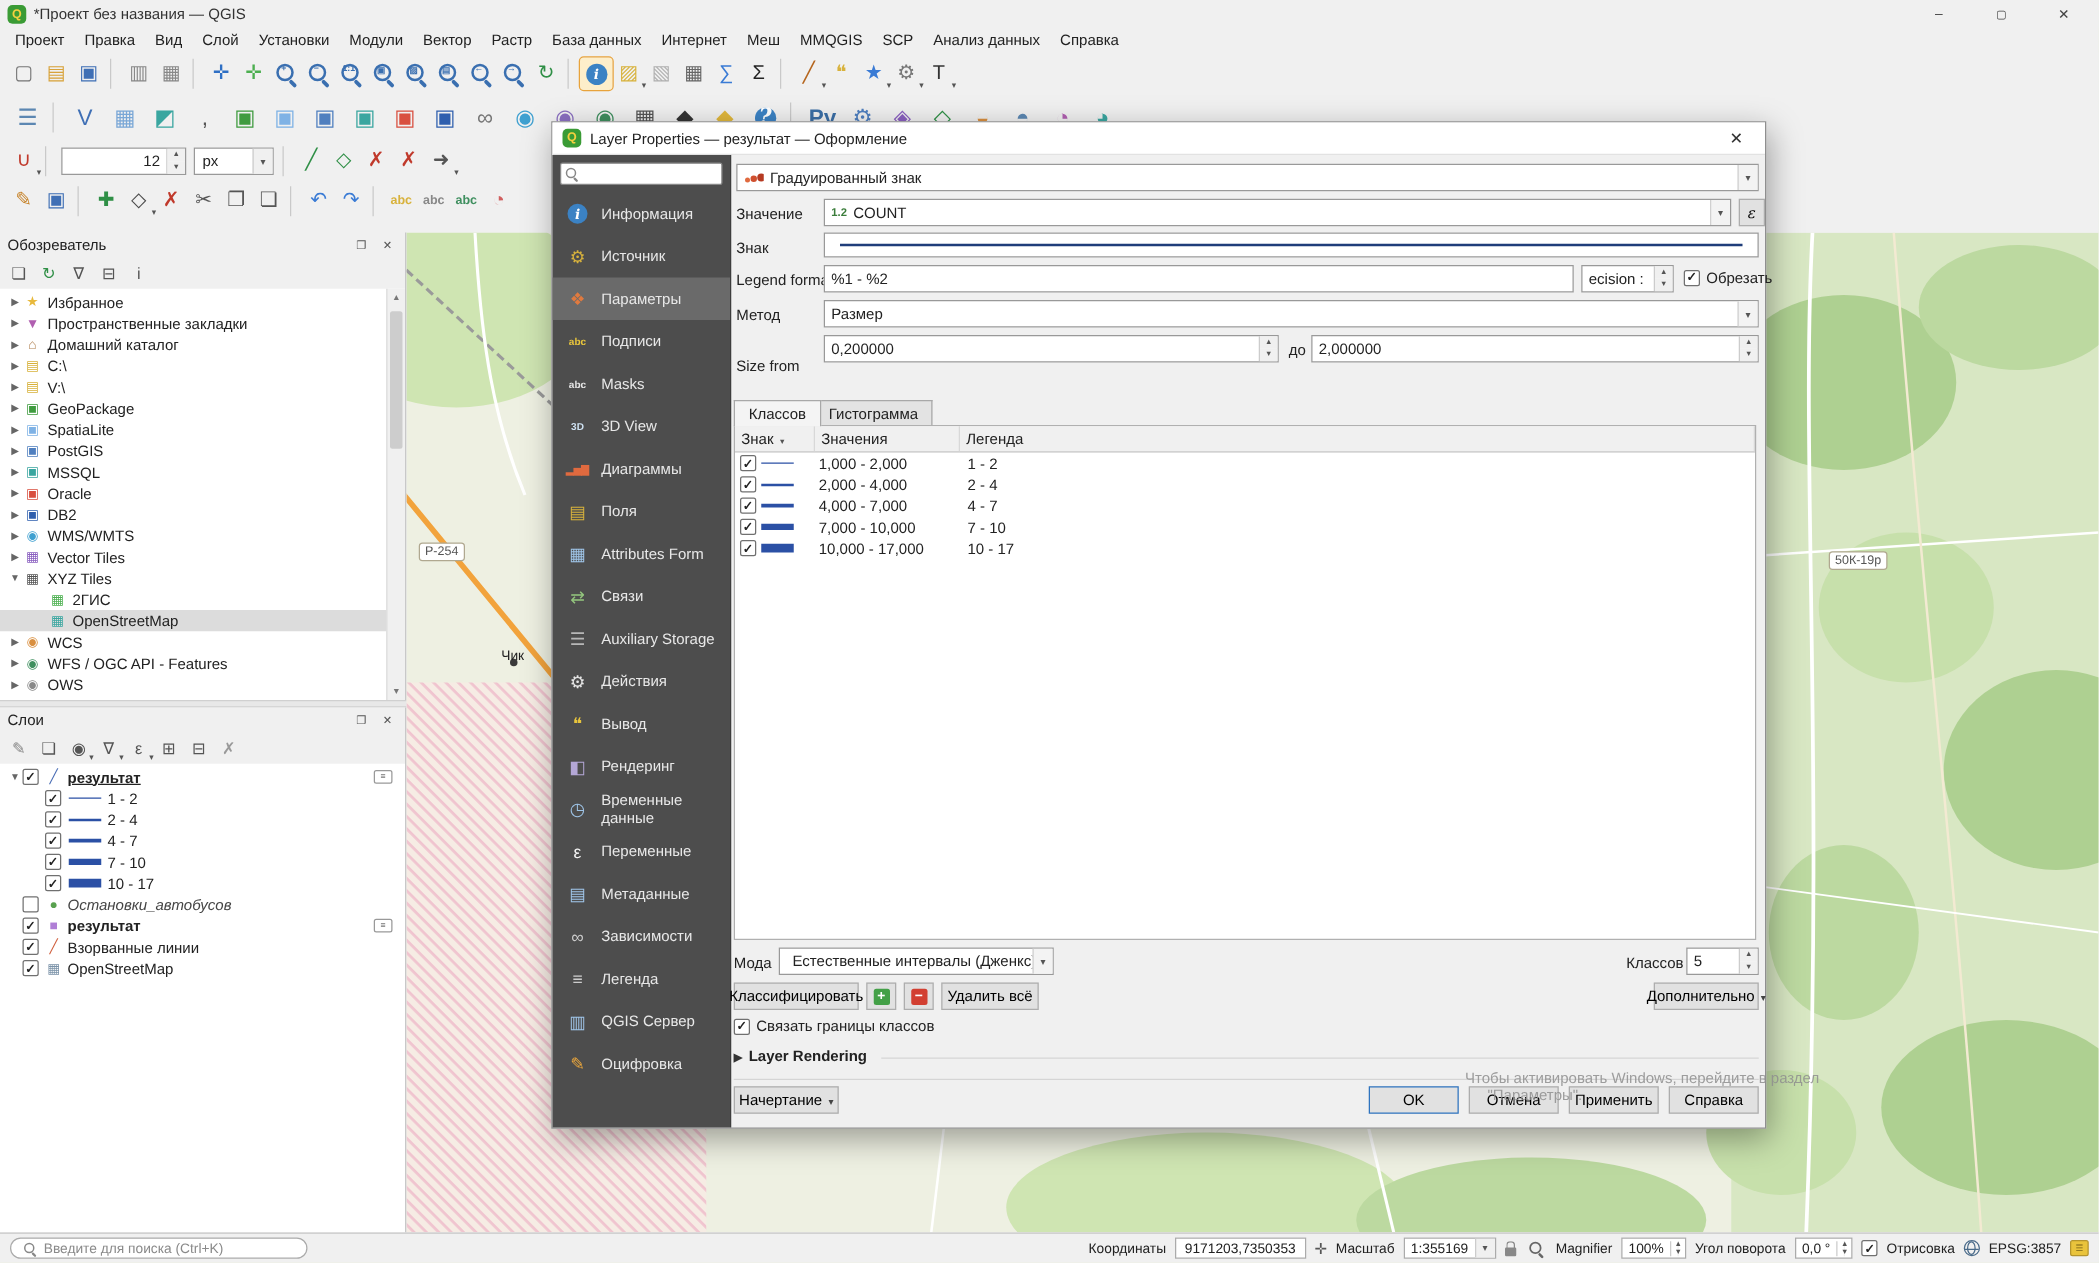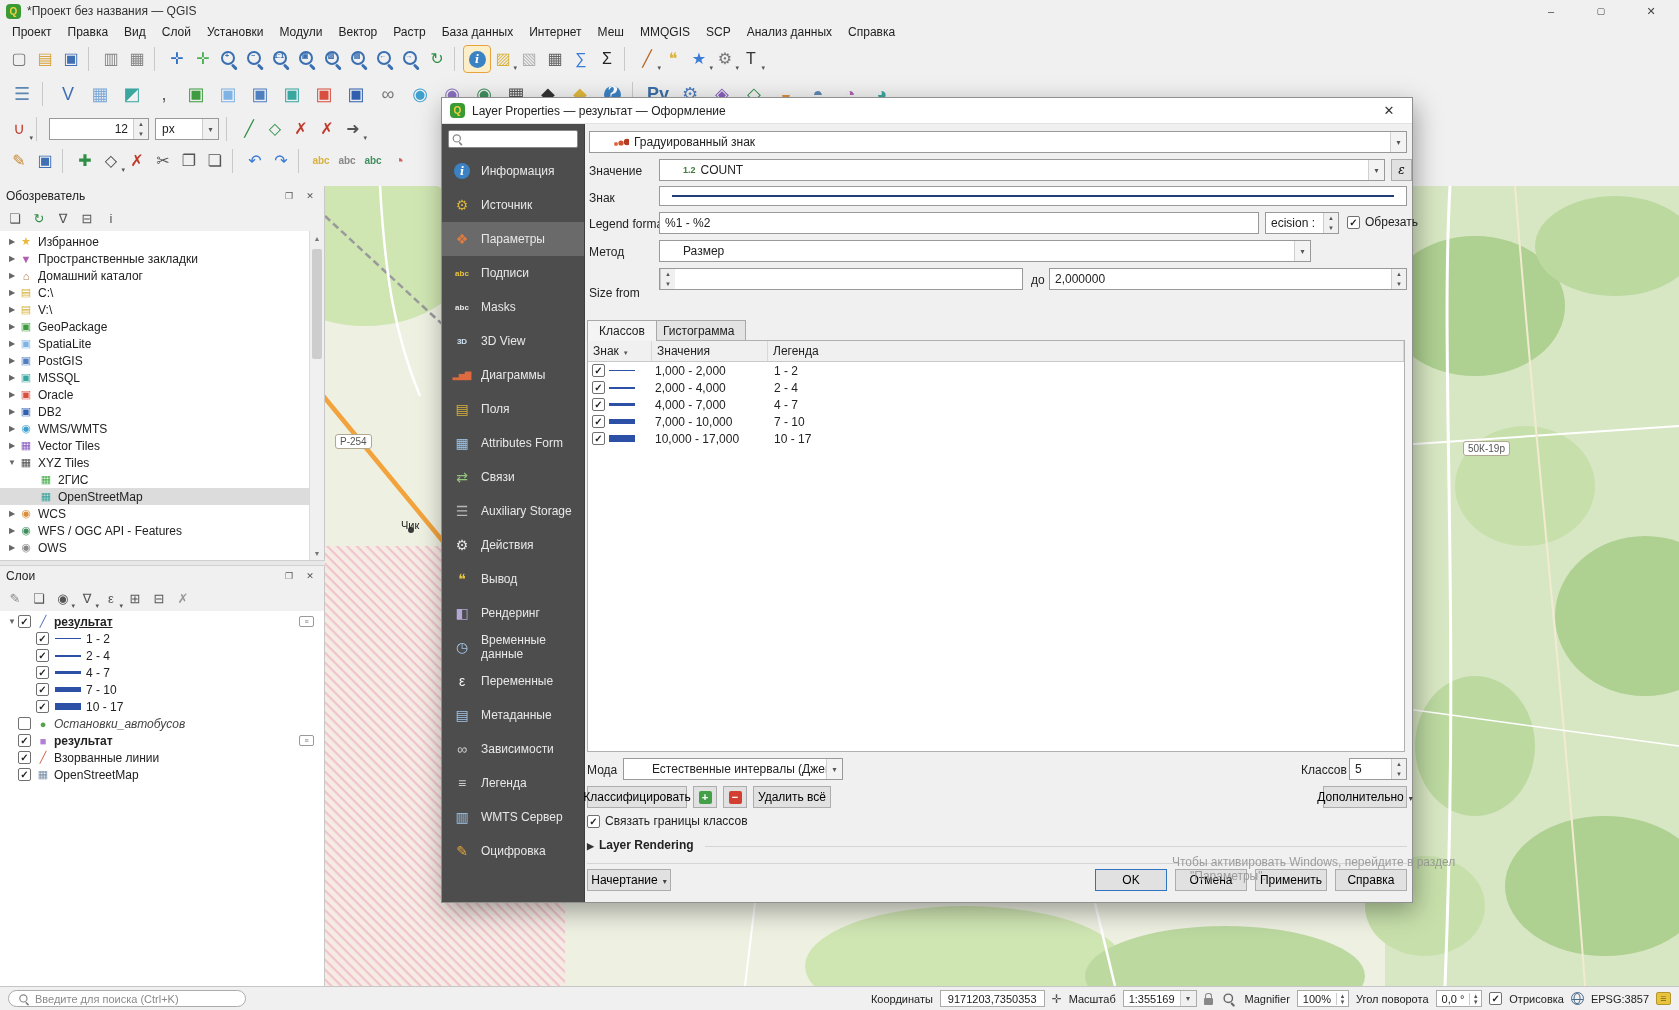--- a/index.html
+++ b/index.html
@@ -94,21 +94,21 @@
   #dlg-side{position:absolute;left:0;top:26px;width:142px;bottom:0;background:#4d4d4d;overflow:hidden}
   #dlg-search{margin:6px;height:18px;background:#fff;border:1px solid #888;border-radius:2px;display:flex;align-items:center;padding:0 3px;gap:3px}
   .sitem{height:34px;display:flex;align-items:center;padding-left:10px;color:#e8e8e8;font-size:12px;gap:9px}
   .sitem.sel{background:#6a6a6a}
   .sic{width:20px;height:20px;display:flex;align-items:center;justify-content:center;font-size:14px;flex:none}
   .sic.small{font-size:8px;font-weight:bold;letter-spacing:0}
   .sic .pillbg{width:16px;height:16px;border-radius:50%;display:flex;align-items:center;justify-content:center;font-size:11px;font-style:italic;font-weight:bold;font-family:"DejaVu Serif",serif}
   #dlg-content{position:absolute;left:142px;top:26px;right:0;bottom:0;border-left:1px solid #3e3e3e}
   .flabel{position:absolute;font-size:12px;color:#222;white-space:nowrap}
   .combo{position:absolute;height:22px;background:#fff;border:1px solid #999;display:flex;align-items:stretch;font-size:12px}
-  .combo .cv{flex:1;display:flex;align-items:center;padding-left:23px;gap:5px;overflow:hidden;white-space:nowrap}
+  .combo .cv{flex:1;display:flex;align-items:center;padding-left:5px;gap:5px;overflow:hidden;white-space:nowrap}
   .tfield{position:absolute;height:22px;background:#fff;border:1px solid #999;display:flex;align-items:center;padding:0 5px;font-size:12px}
   .nspin{position:absolute;height:22px;background:#fff;border:1px solid #999;display:flex;align-items:stretch;font-size:12px}
   .nspin .v{flex:1;display:flex;align-items:center;padding:0 5px;overflow:hidden;white-space:nowrap}
   .btn{position:absolute;height:22px;background:#e1e1e1;border:1px solid #adadad;font-size:12px;display:flex;align-items:center;justify-content:center;font-family:inherit;gap:5px}
   .btn.default{border:1px solid #2f74c0}
   .dticon{font-size:9px;color:#3b7d3b;font-weight:bold;flex:none}
   .symline{height:2px;background:#1f3d7a;flex:1;margin:0 7px}
   .ctab{position:absolute;height:20px;padding:0 11px;border:1px solid #a8a8a8;border-bottom:none;background:#e3e3e3;display:flex;align-items:center;font-size:12px}
   .ctab.active{background:#f4f4f4;height:21px;z-index:2}
   #classes-table{position:absolute;left:2px;top:216px;width:818px;height:412px;background:#fff;border:1px solid #b0b0b0}
@@ -831,21 +831,21 @@
         <div class="sitem">
           <span class="sic" style="color: rgb(204, 204, 204);">∞</span>
           <span>Зависимости</span>
         </div>
         <div class="sitem">
           <span class="sic" style="color: rgb(204, 204, 204);">≡</span>
           <span>Легенда</span>
         </div>
         <div class="sitem">
           <span class="sic" style="color: rgb(159, 197, 232);">▥</span>
-          <span>WMTS Сервер</span>
+          <span>QGIS Сервер</span>
         </div>
         <div class="sitem">
           <span class="sic" style="color: rgb(232, 165, 60);">✎</span>
           <span>Оцифровка</span>
         </div>
       </div>
   </div>
   <div id="dlg-content">
 
     <div class="combo" style="left:4px;top:7px;width:818px">
@@ -883,29 +883,30 @@
           <i class="u"></i>
           <i class="d"></i>
         </span>
     </div>
     <span class="cbrow" style="left:762px;top:91px">
       <span class="cb checked"></span>
       <span>Обрезать</span>
     </span>
 
     <span class="flabel" style="left:4px;top:121px">Метод</span>
-    <div class="combo" style="left:74px;top:116px;width:652px">
+    <div class="combo" style="left:74px;top:116px;width:748px">
       <span class="cv">
           <span>Размер</span>
         </span>
         <span class="darrbox"></span>
     </div>
 
     <span class="flabel" style="left:4px;top:162px">Size from</span>
     <div class="nspin" style="left:74px;top:144px;width:364px">
+      <span class="v">0,200000</span>
       <span class="spin-col">
           <i class="u"></i>
           <i class="d"></i>
         </span>
     </div>
     <span class="flabel" style="left:446px;top:149px">до</span>
     <div class="nspin" style="left:464px;top:144px;width:358px">
       <span class="v">2,000000</span>
       <span class="spin-col">
           <i class="u"></i>

